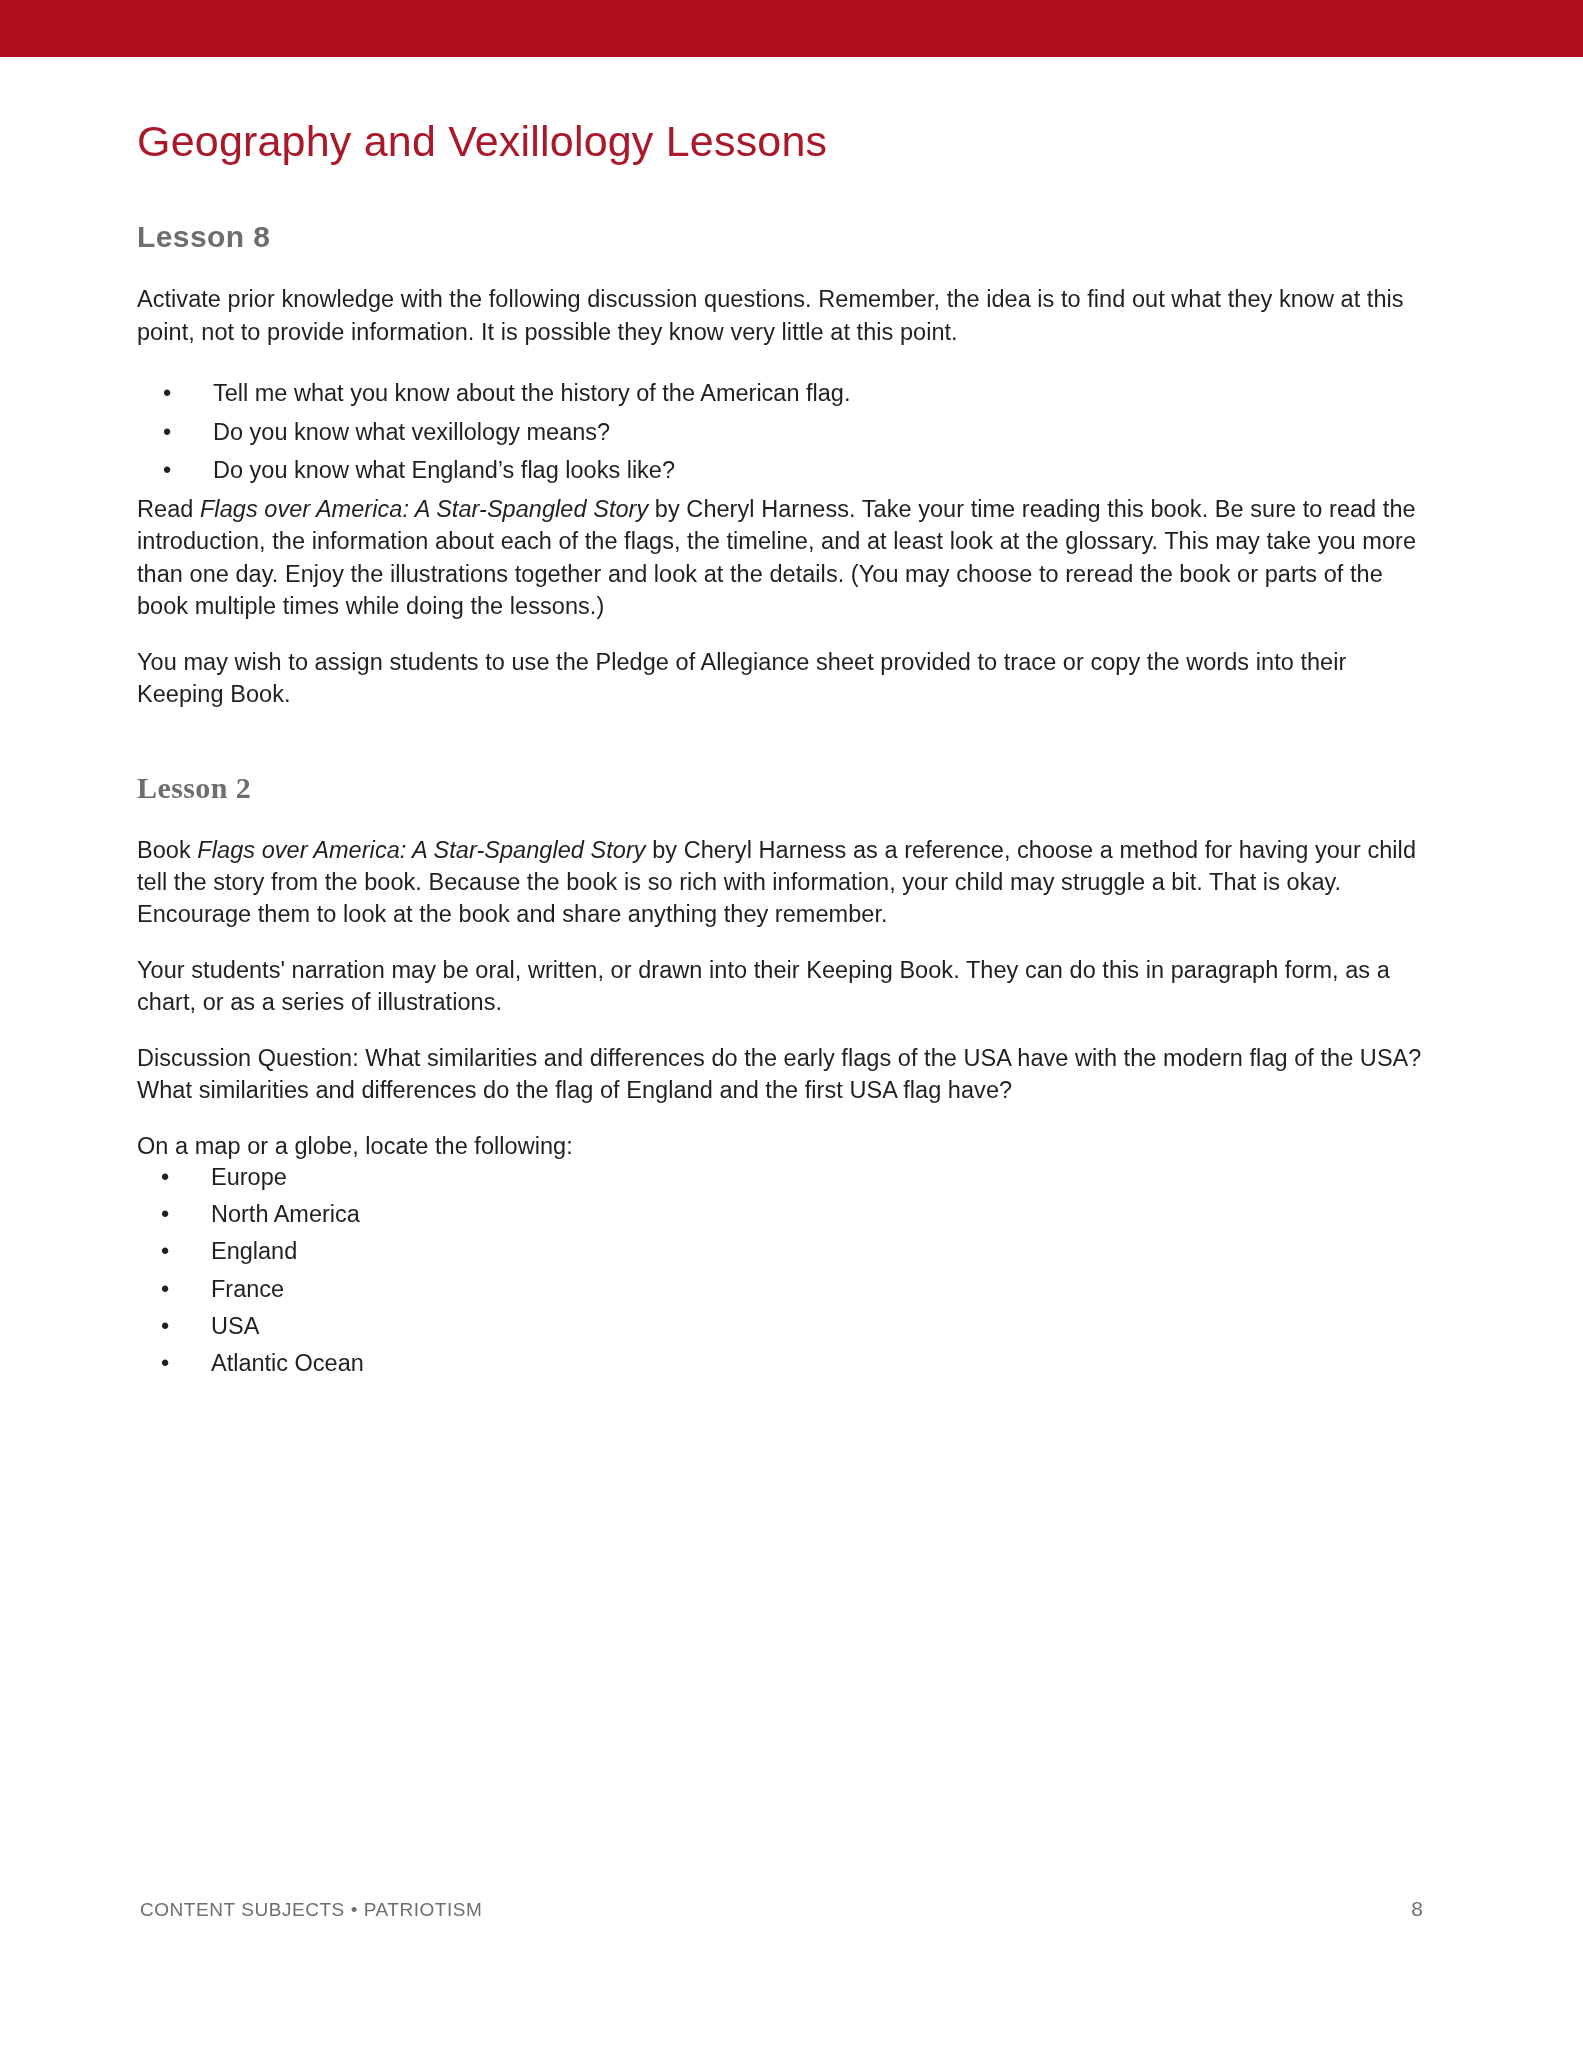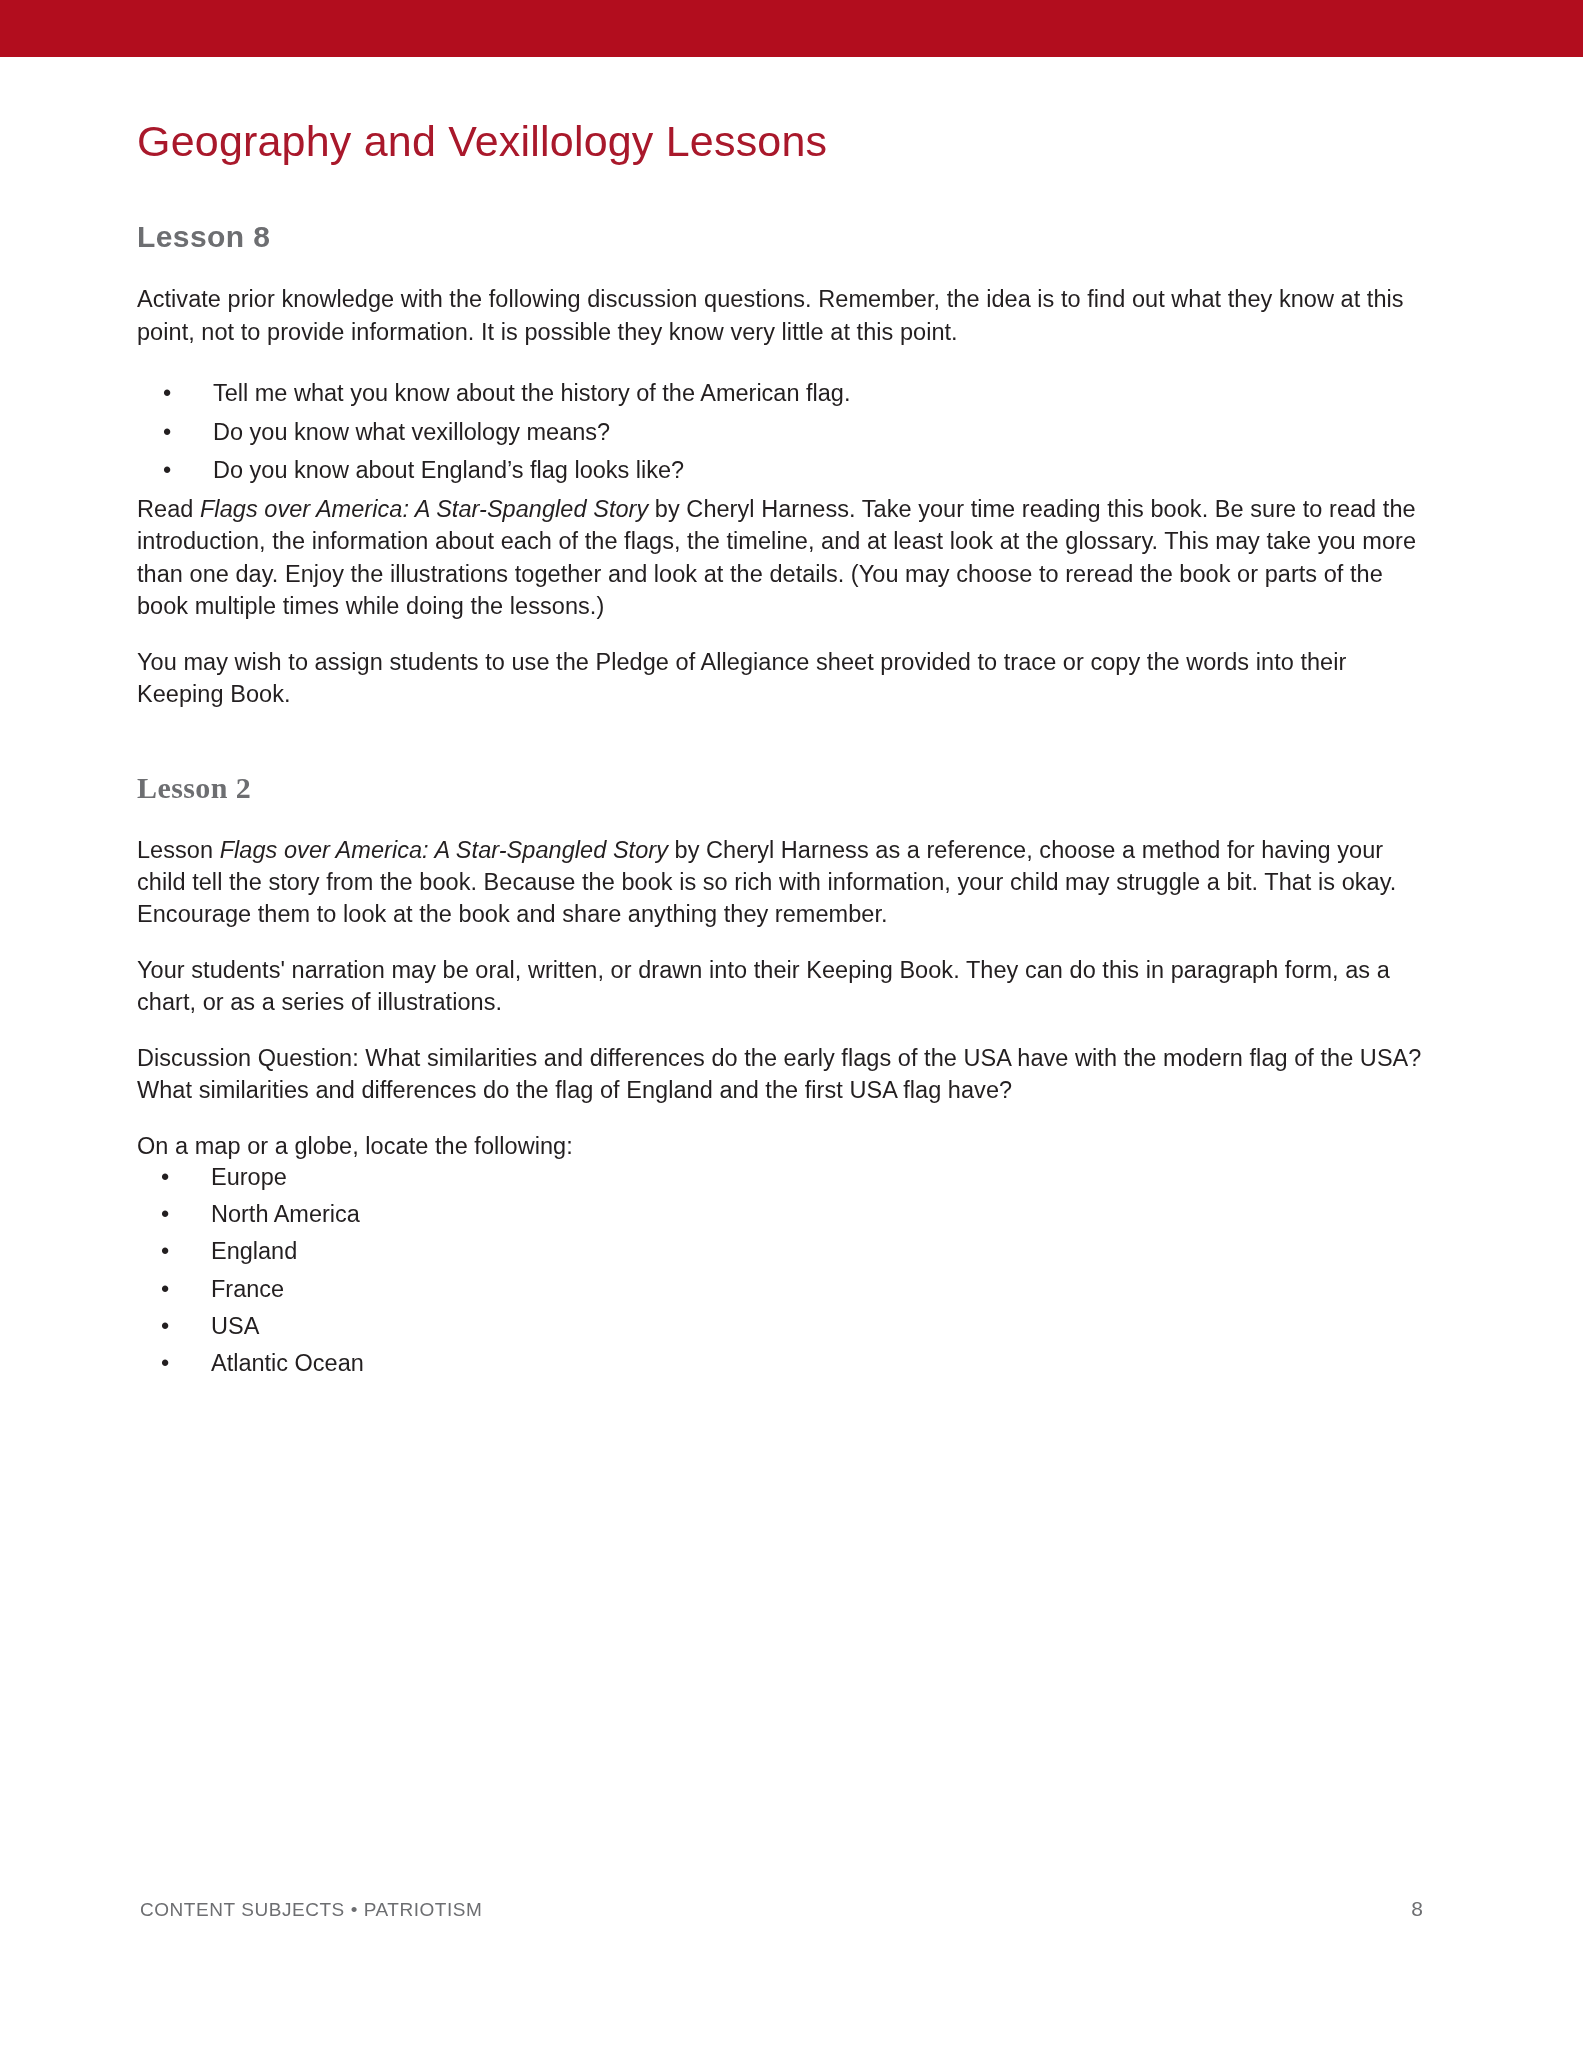--- a/index.html
+++ b/index.html
@@ -166,31 +166,31 @@
       <li>
         <span class="bullet-dot">•</span>
         <span>Tell me what you know about the history of the American flag.</span>
       </li>
       <li>
         <span class="bullet-dot">•</span>
         <span>Do you know what vexillology means?</span>
       </li>
       <li>
         <span class="bullet-dot">•</span>
-        <span>Do you know about England’s flag looks like?</span>
+        <span>Do you know what England’s flag looks like?</span>
       </li>
     </ul>
 
     <p class="body-text gap-before"><span>Read </span><em>Flags over America: A Star-Spangled Story</em><span> by Cheryl Harness. Take your time reading this book. Be sure to read the introduction, the information about each of the flags, the timeline, and at least look at the glossary. This may take you more than one day. Enjoy the illustrations together and look at the details. (You may choose to reread the book or parts of the book multiple times while doing the lessons.)</span></p>
 
     <p class="body-text gap-before">You may wish to assign students to use the Pledge of Allegiance sheet provided to trace or copy the words into their Keeping Book.</p>
 
     <h2 class="lesson-heading second">Lesson 2</h2>
 
-    <p class="body-text"><span>Lesson </span><em>Flags over America: A Star-Spangled Story</em><span> by Cheryl Harness as a reference, choose a method for having your child tell the story from the book. Because the book is so rich with information, your child may struggle a bit.  That is okay. Encourage them to look at the book and share anything they remember.</span></p>
+    <p class="body-text"><span>Book </span><em>Flags over America: A Star-Spangled Story</em><span> by Cheryl Harness as a reference, choose a method for having your child tell the story from the book. Because the book is so rich with information, your child may struggle a bit.  That is okay. Encourage them to look at the book and share anything they remember.</span></p>
 
     <p class="body-text">Your students' narration may be oral, written, or drawn into their Keeping Book. They can do this in paragraph form, as a chart, or as a series of illustrations.</p>
 
     <p class="body-text">Discussion Question: What similarities and differences do the early flags of the USA have with the modern flag of the USA?  What similarities and differences do the flag of England and the first USA flag have?</p>
 
     <p class="body-text no-gap">On a map or a globe, locate the following:</p>
 
     <ul class="bullets tight">
       <li>
         <span class="bullet-dot">•</span>

